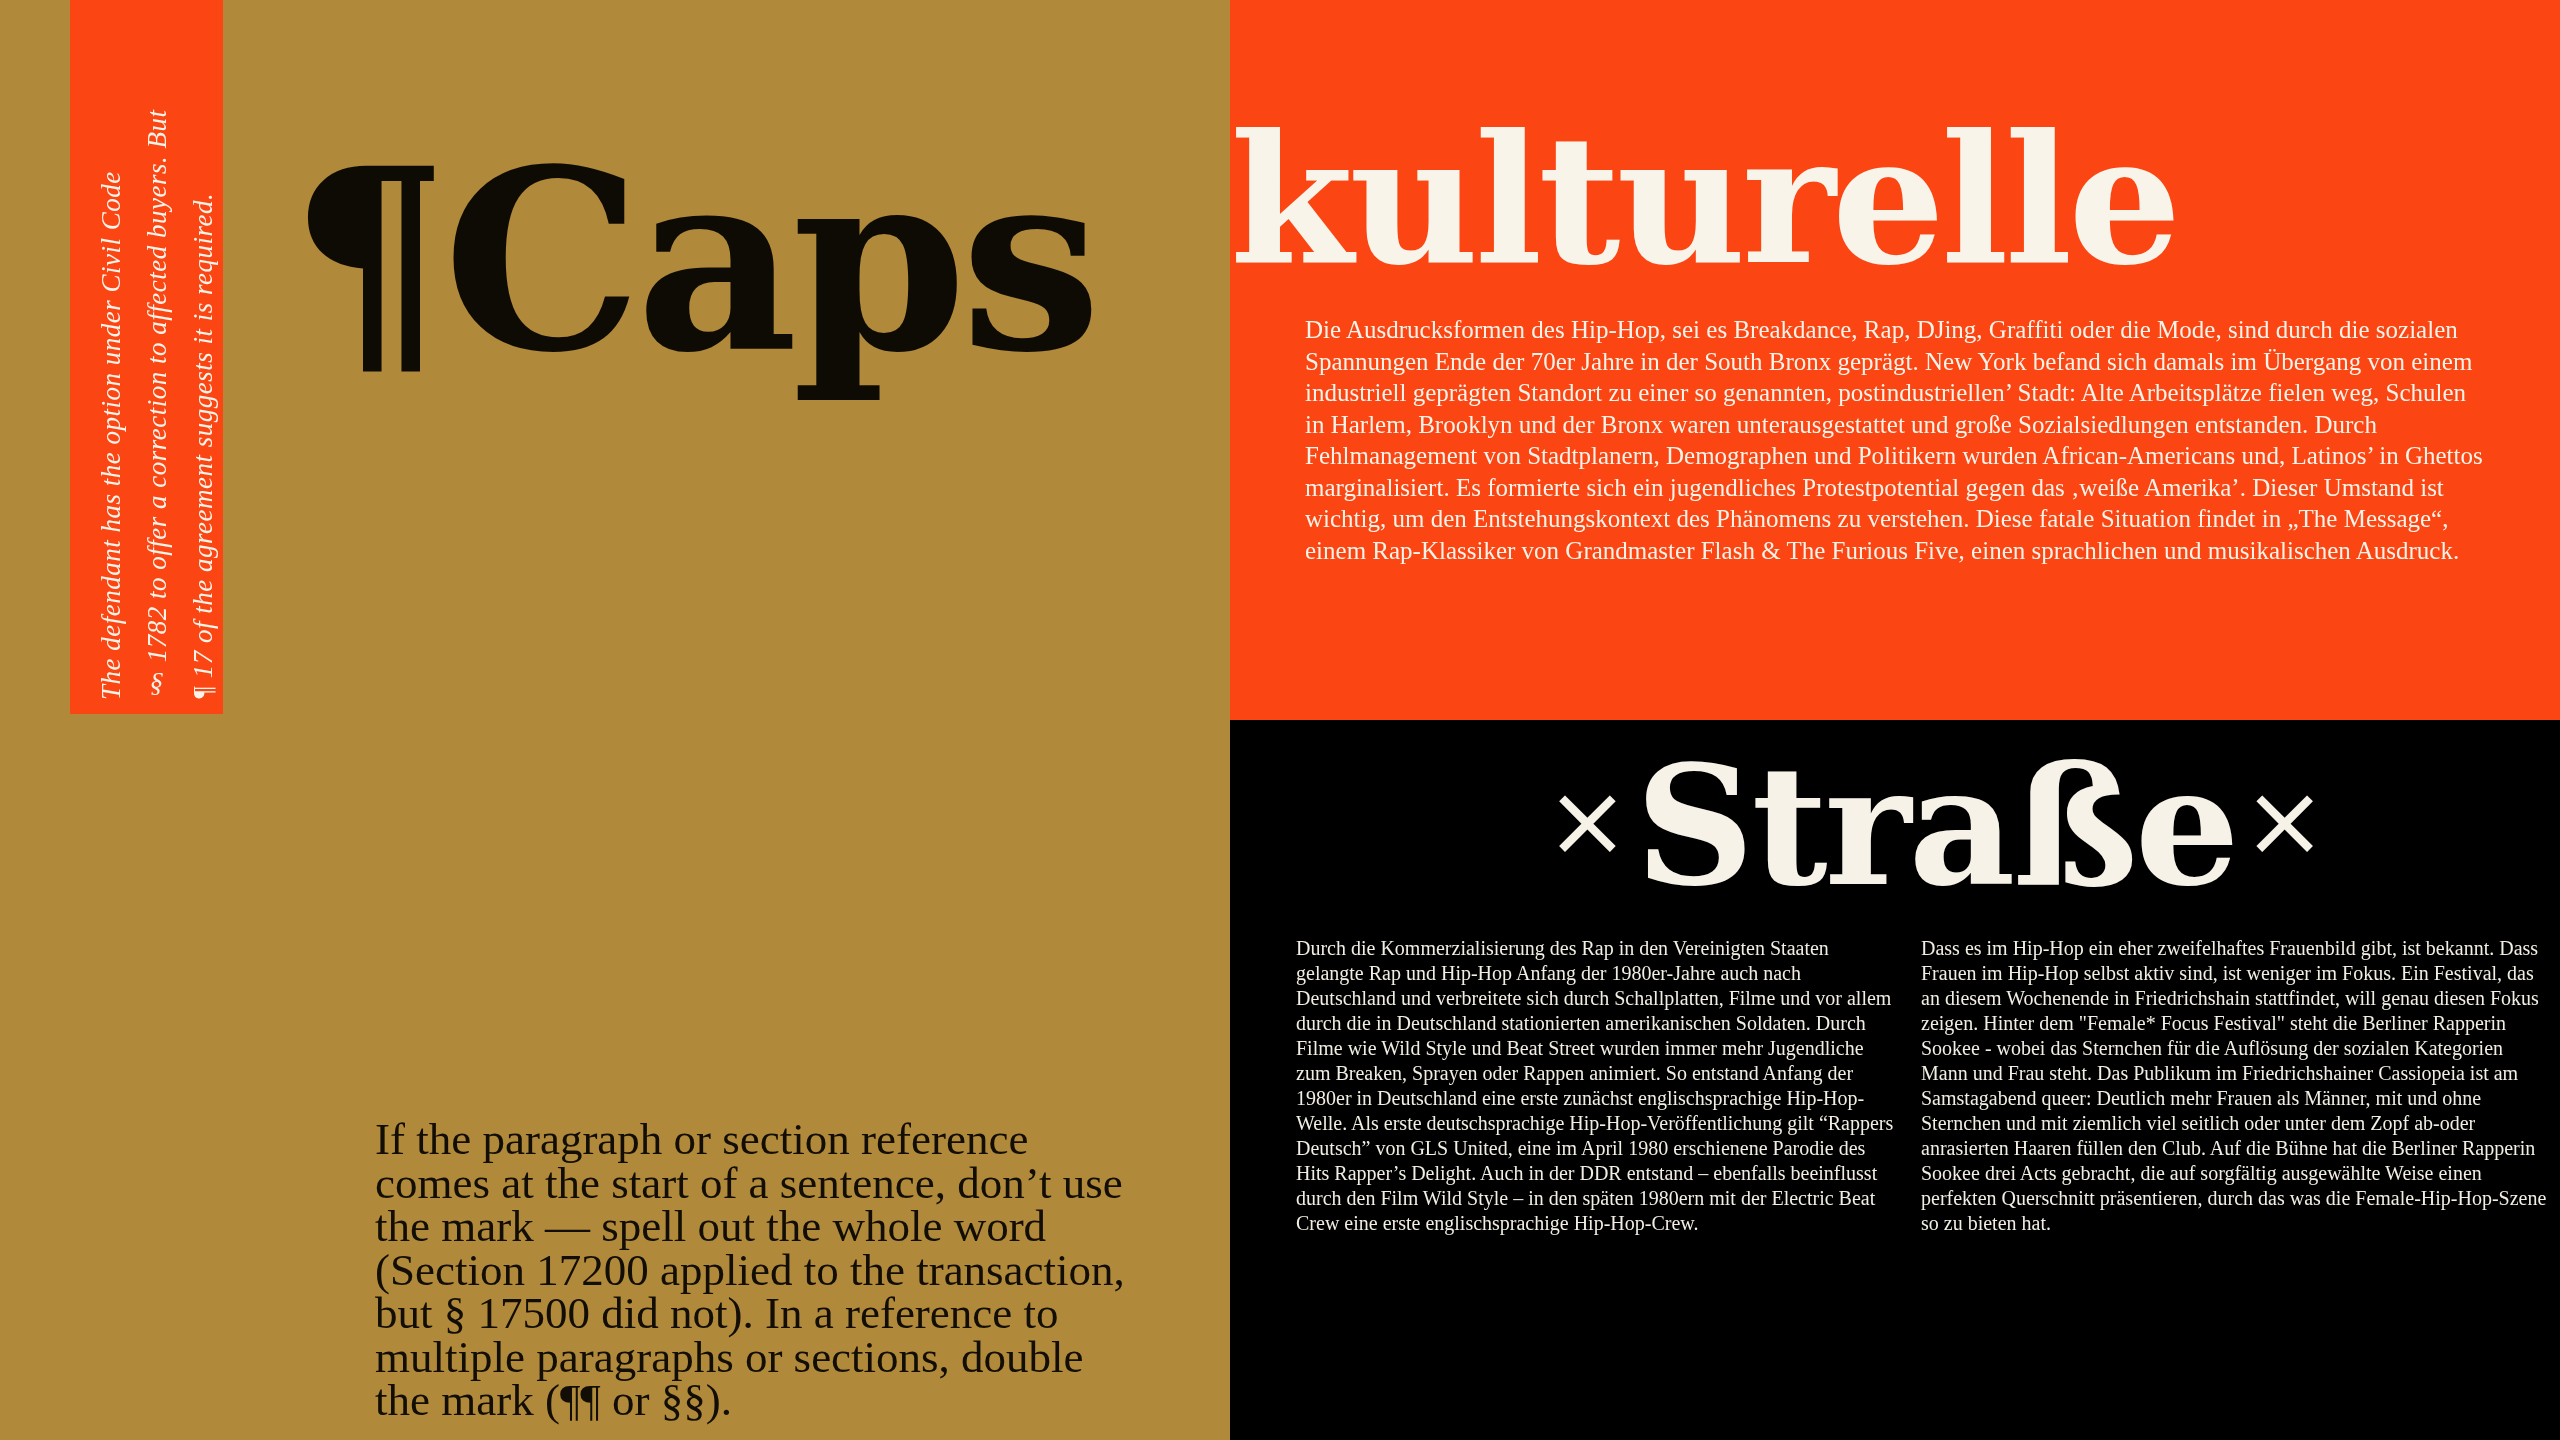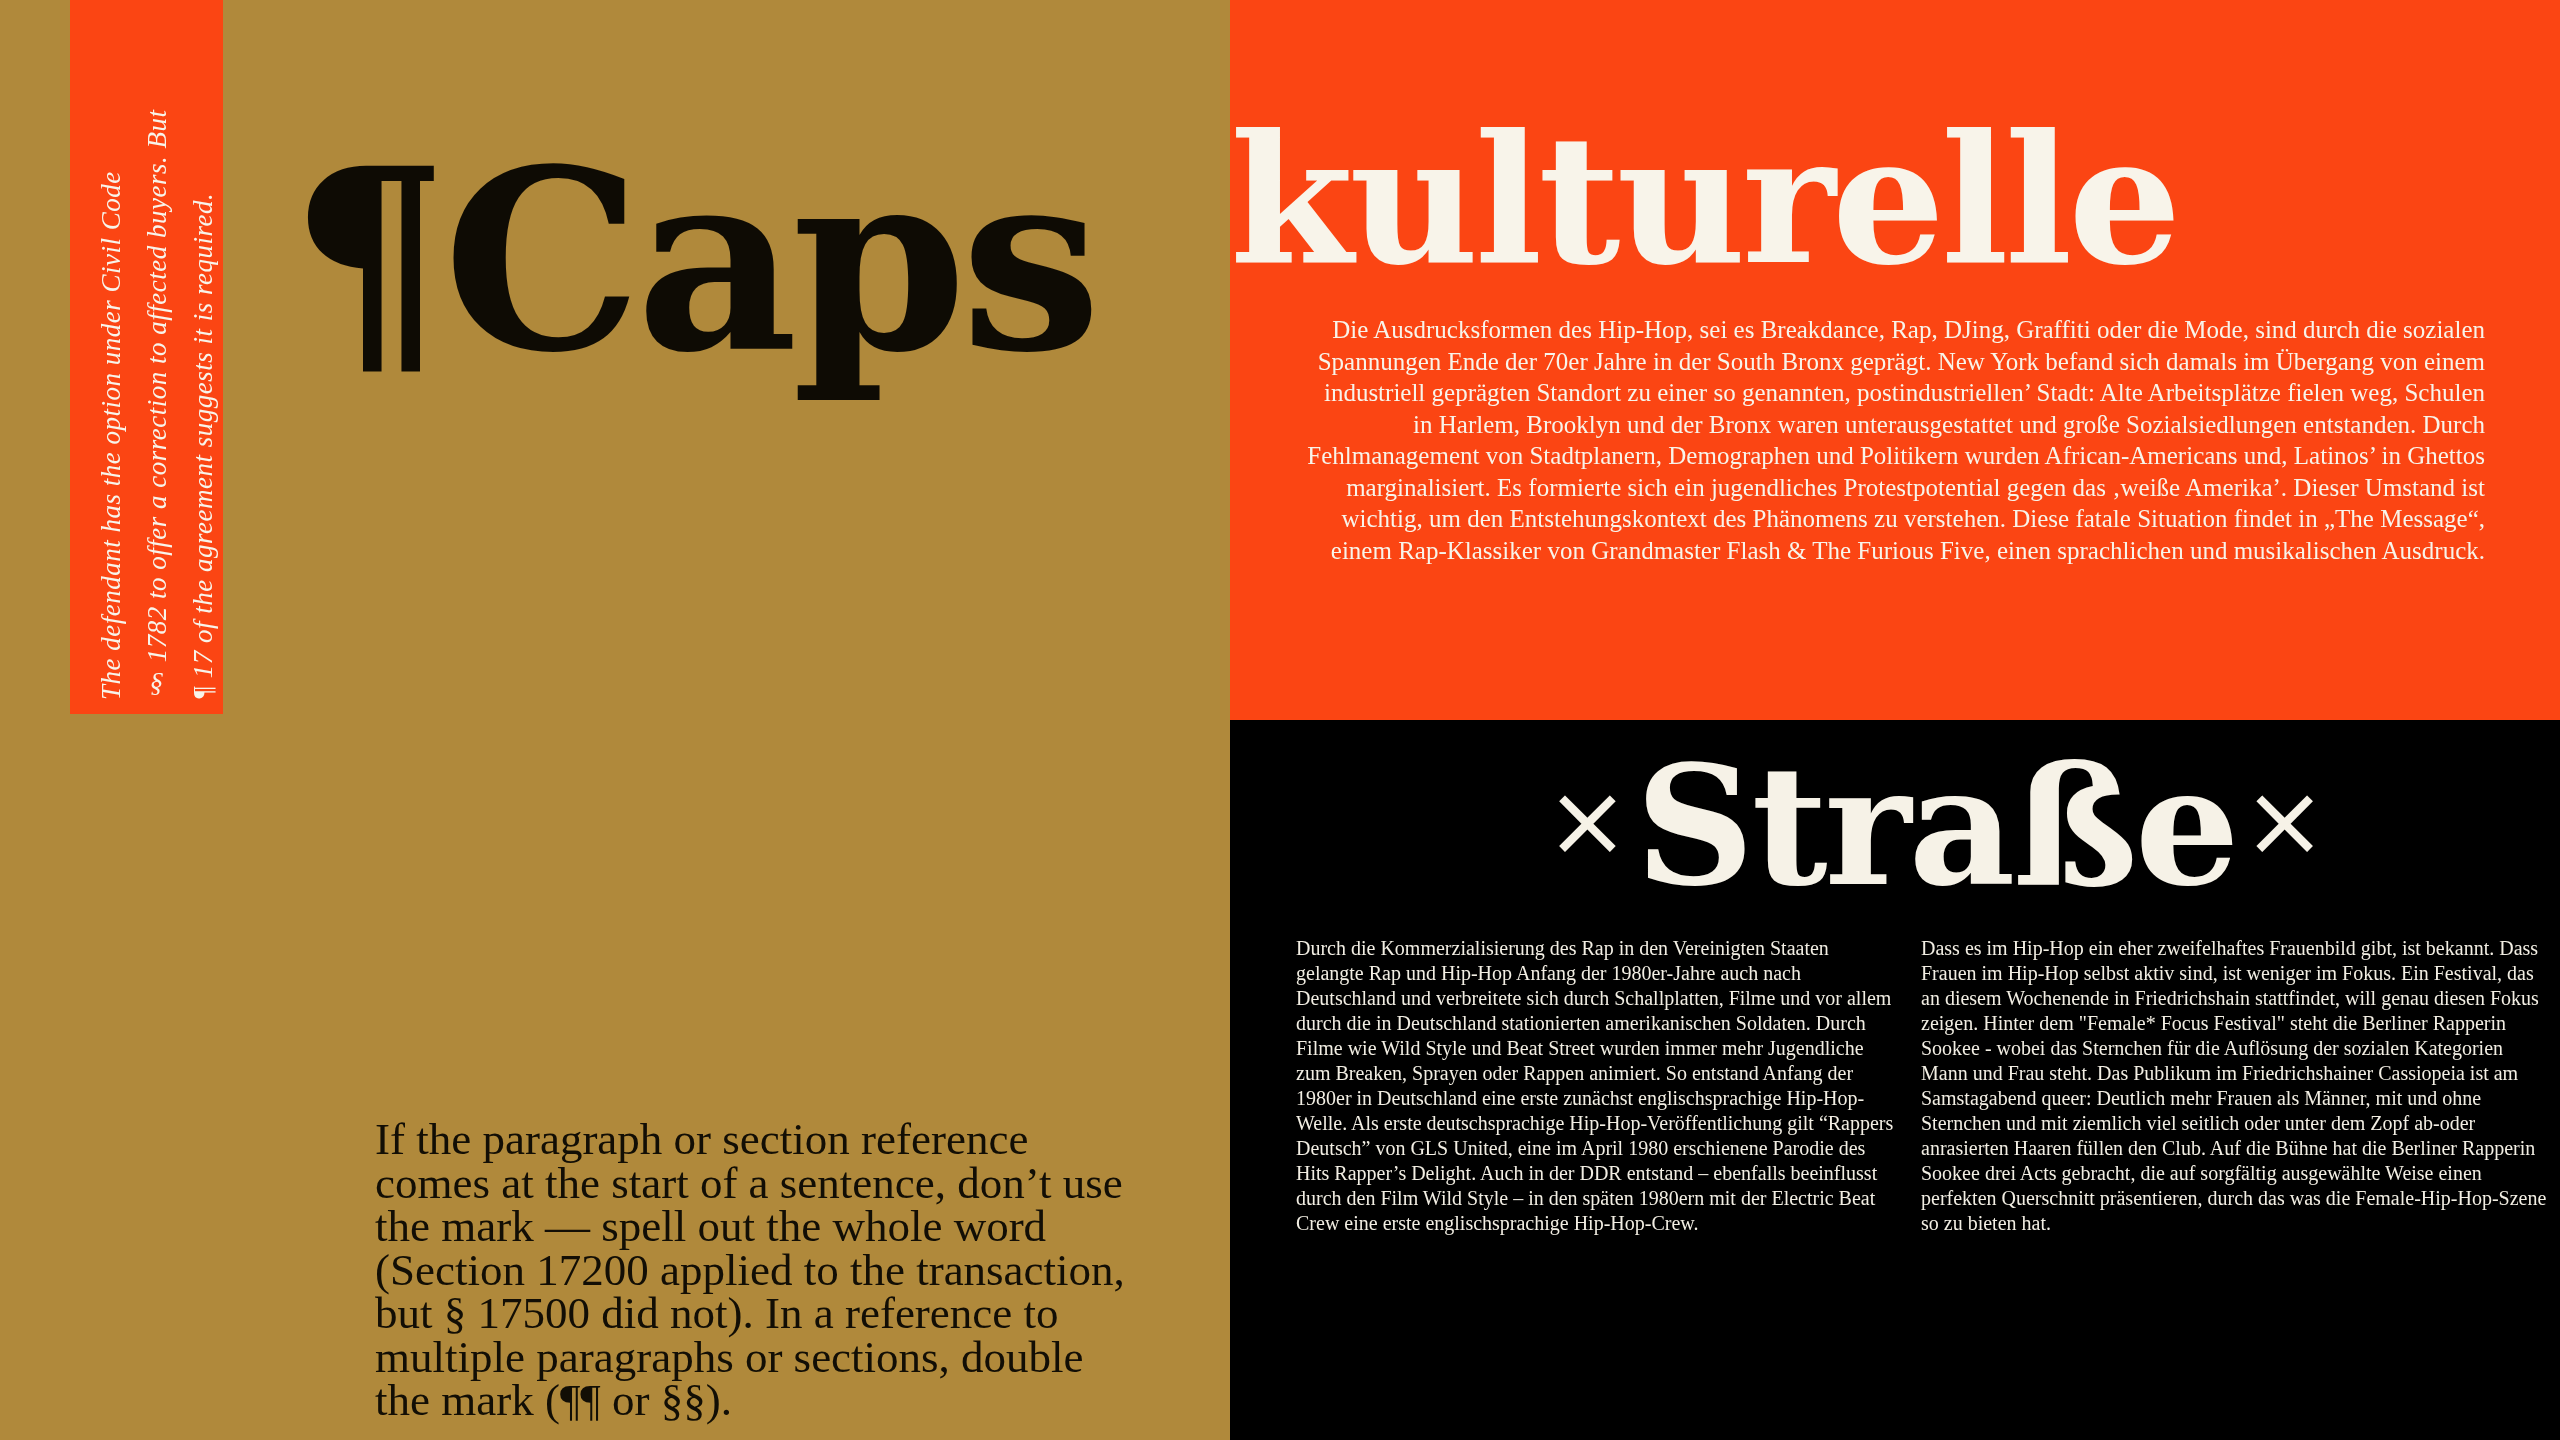--- a/index.html
+++ b/index.html
@@ -38,21 +38,21 @@
   }
 
   
   .orange-panel{position:absolute;left:1230px;top:0;width:1330px;height:720px;background:#FB4513;}
   .kulturelle-title{
     position:absolute;left:0;top:55px;width:100%;text-align:left;
     color:#F8F4EA;font-family:"DejaVu Serif", serif;font-weight:700;
     font-size:178px;line-height:210px;letter-spacing:-4px;margin-top:40px;
   }
   .kulturelle-body{
-    position:absolute;left:75px;top:314px;width:1180px;text-align:right;
+    position:absolute;left:75px;top:314px;width:1180px;text-align:left;
     color:#F8F4EA;font-size:25px;line-height:31.5px;
   }
 
   
   .black-panel{position:absolute;left:1230px;top:720px;width:1330px;height:720px;background:#000000;}
   .strasse-title{
     position:absolute;left:0;top:1px;width:100%;text-align:center;
     color:#F6F2E7;white-space:nowrap;margin-left:41px;
   }
   .strasse-word{

